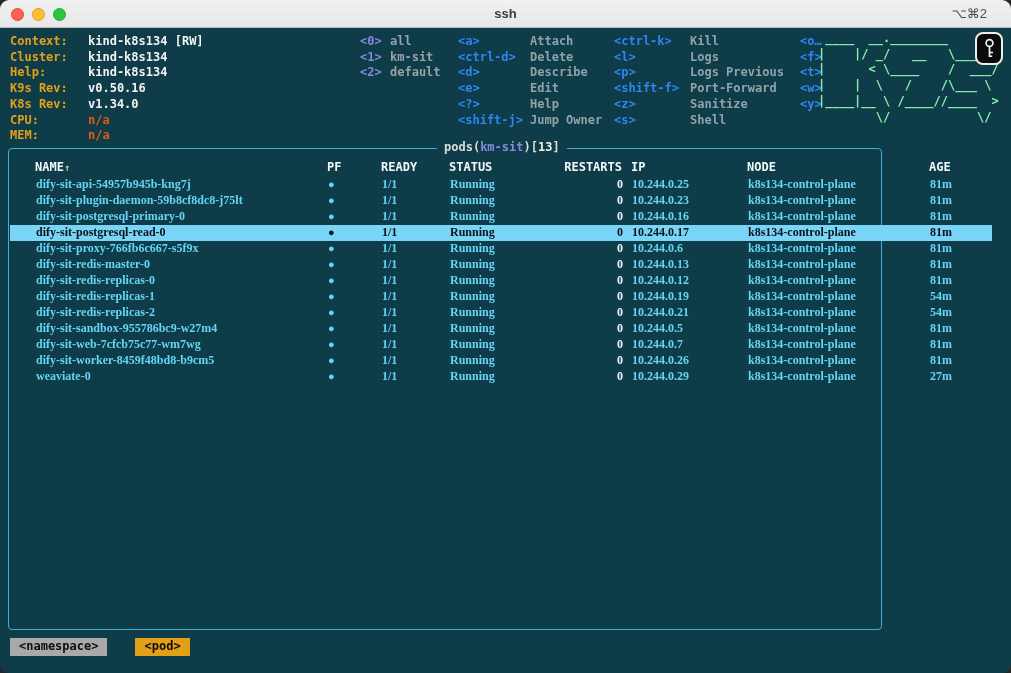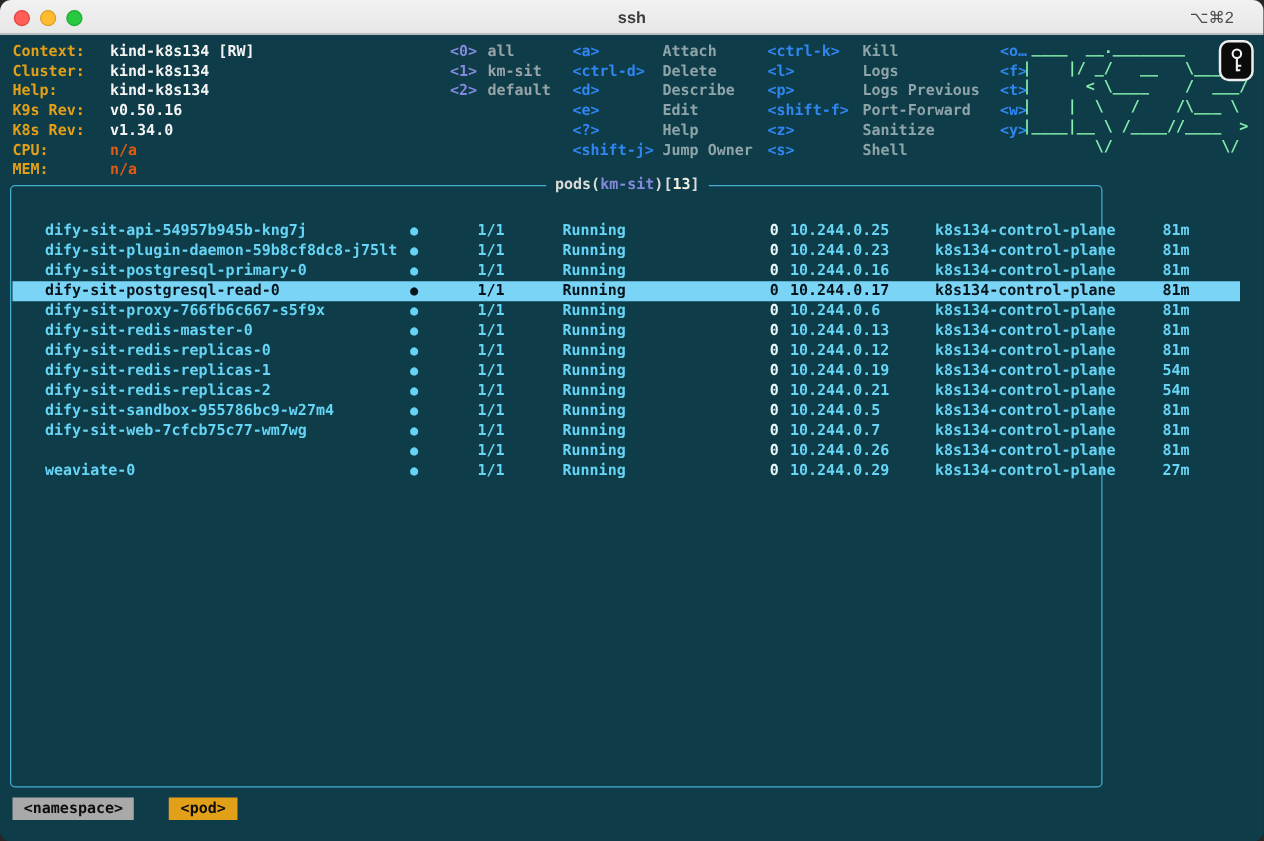--- a/index.html
+++ b/index.html
@@ -81,21 +81,21 @@
   .arrow { color: #cfc9a6; font-size: 10px; }
   .c-name { left: 26px; }
   .c-pf { left: 318px; }
   .c-ready { left: 372px; }
   .c-status { left: 440px; }
   .c-restarts { left: 529px; width: 84px; text-align: right; }
   .c-ip { left: 622px; }
   .c-node { left: 738px; }
   .c-age { left: 920px; }
   .rows { position: absolute; top: 28px; left: 1px; right: 1px; }
-  .trow { position: relative; height: 16px; color: #66d4f5; }
+  .trow { position: relative; height: 16px; color: #66d4f5; font-family: Liberation Serif, serif; }
   .trow .td { position: absolute; white-space: nowrap; }
   .trow .c-restarts { color: #e9f6fb; }
   .trow.selected { background: #7ad4f6; width: 982px; }
   .trow.selected .td { color: #07151c; }
   .td.c-pf { font-size: 11px; }
   
   .crumbs { position: absolute; left: 10px; top: 610px; display: flex; gap: 28px; }
   .crumb { padding: 1px 9px; color: #0d0d0d; font-weight: bold; }
   .crumb-namespace { background: #a9a9a9; }
   .crumb-pod { background: #e2a019; }
@@ -189,20 +189,30 @@
         <line x1="6.5" y1="8.6" x2="6.5" y2="19" stroke="#f2f2f2" stroke-width="1.7"></line>
         <line x1="6.5" y1="14.5" x2="10" y2="14.5" stroke="#f2f2f2" stroke-width="1.6"></line>
         <line x1="6.5" y1="18.2" x2="9.2" y2="18.2" stroke="#f2f2f2" stroke-width="1.6"></line>
       </svg>
     </div>
 
     <div class="table">
       <div class="table-title">
         <span class="tprefix">pods(</span><span class="tns">km-sit</span><span class="tprefix">)[</span><span class="tcount">13</span><span class="tprefix">]</span>
       </div>
+      <div class="thead">
+          <span class="th c-name">NAME<span class="arrow">↑</span></span>
+          <span class="th c-pf">PF</span>
+          <span class="th c-ready">READY</span>
+          <span class="th c-status">STATUS</span>
+          <span class="th c-restarts">RESTARTS</span>
+          <span class="th c-ip">IP</span>
+          <span class="th c-node">NODE</span>
+          <span class="th c-age">AGE</span>
+        </div>
       <div class="rows">
           <div class="trow">
             <span class="td c-name">dify-sit-api-54957b945b-kng7j</span>
             <span class="td c-pf">●</span>
             <span class="td c-ready">1/1</span>
             <span class="td c-status">Running</span>
             <span class="td c-restarts">0</span>
             <span class="td c-ip">10.244.0.25</span>
             <span class="td c-node">k8s134-control-plane</span>
             <span class="td c-age">81m</span>
@@ -301,20 +311,21 @@
             <span class="td c-name">dify-sit-web-7cfcb75c77-wm7wg</span>
             <span class="td c-pf">●</span>
             <span class="td c-ready">1/1</span>
             <span class="td c-status">Running</span>
             <span class="td c-restarts">0</span>
             <span class="td c-ip">10.244.0.7</span>
             <span class="td c-node">k8s134-control-plane</span>
             <span class="td c-age">81m</span>
           </div>
           <div class="trow">
+            <span class="td c-name">dify-sit-worker-8459f48bd8-b9cm5</span>
             <span class="td c-pf">●</span>
             <span class="td c-ready">1/1</span>
             <span class="td c-status">Running</span>
             <span class="td c-restarts">0</span>
             <span class="td c-ip">10.244.0.26</span>
             <span class="td c-node">k8s134-control-plane</span>
             <span class="td c-age">81m</span>
           </div>
           <div class="trow">
             <span class="td c-name">weaviate-0</span>

